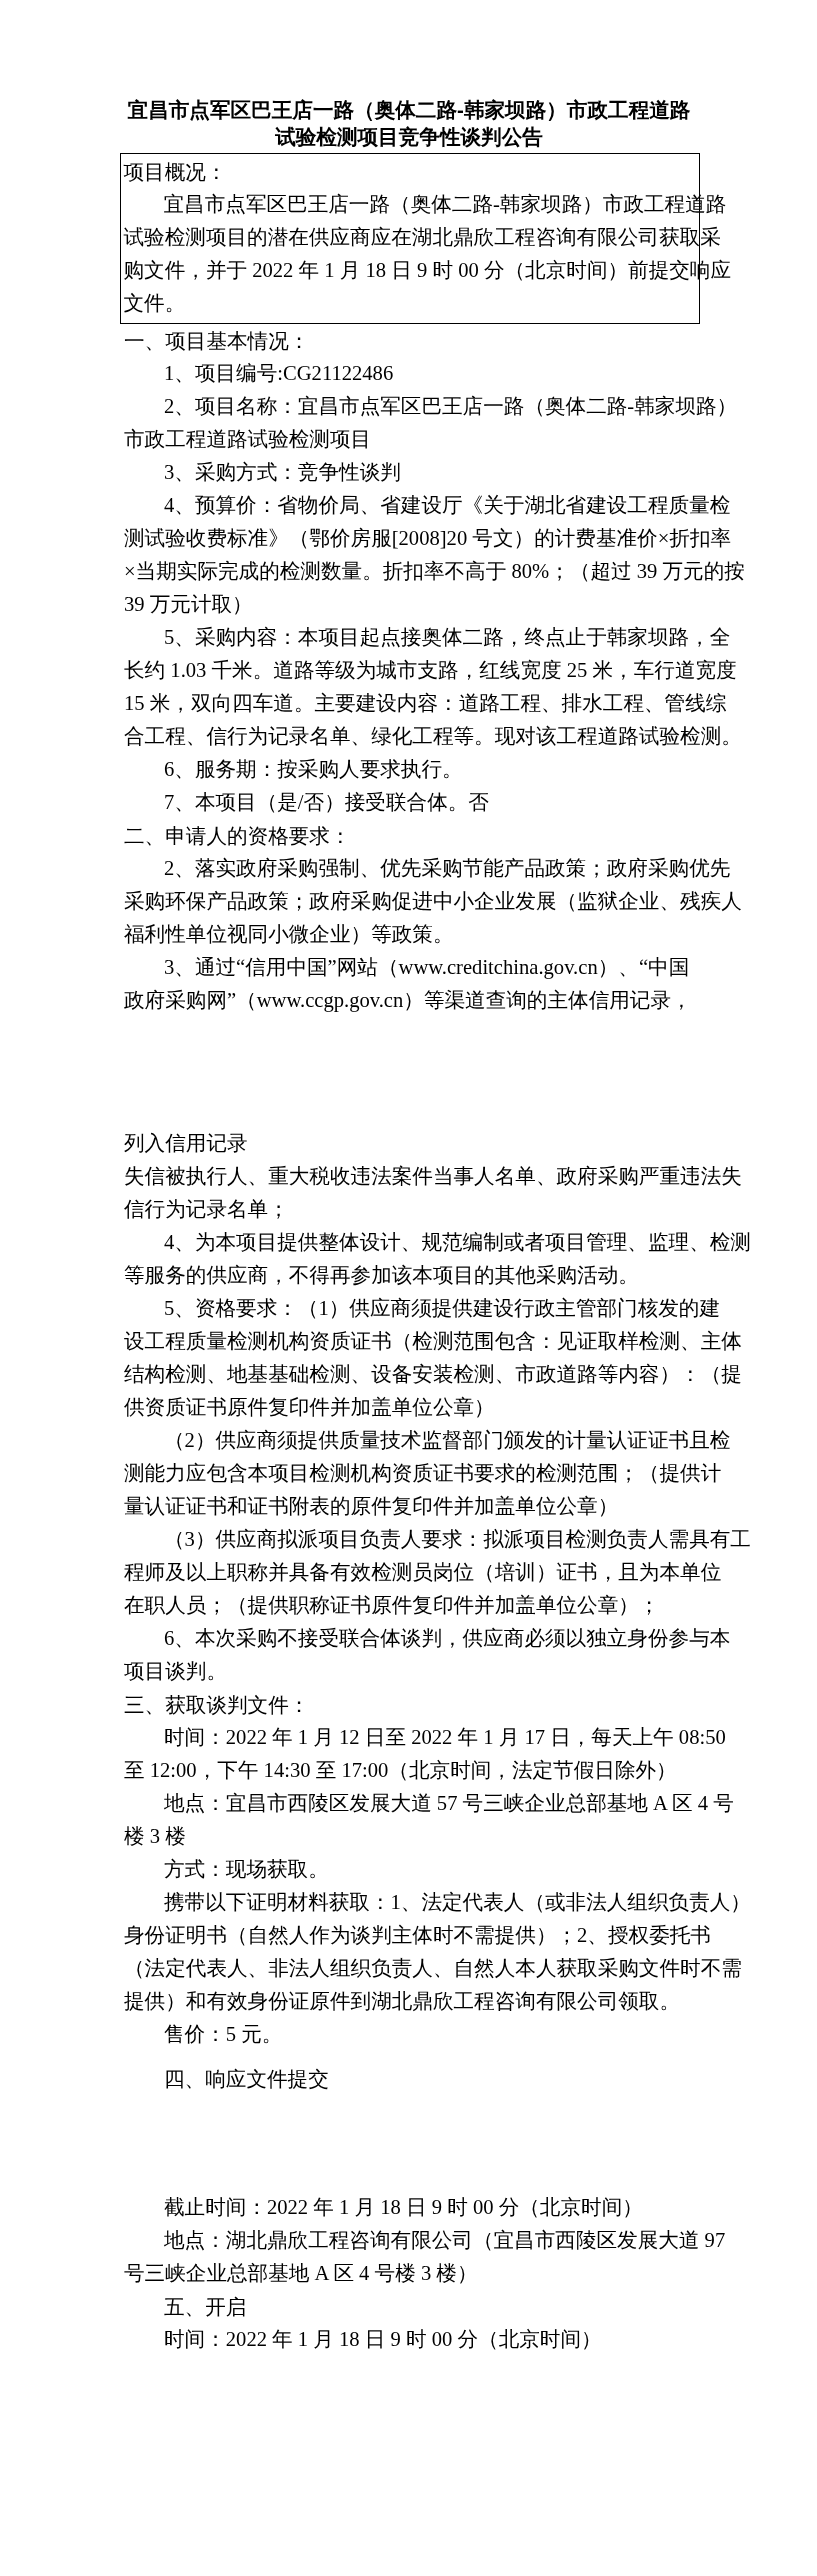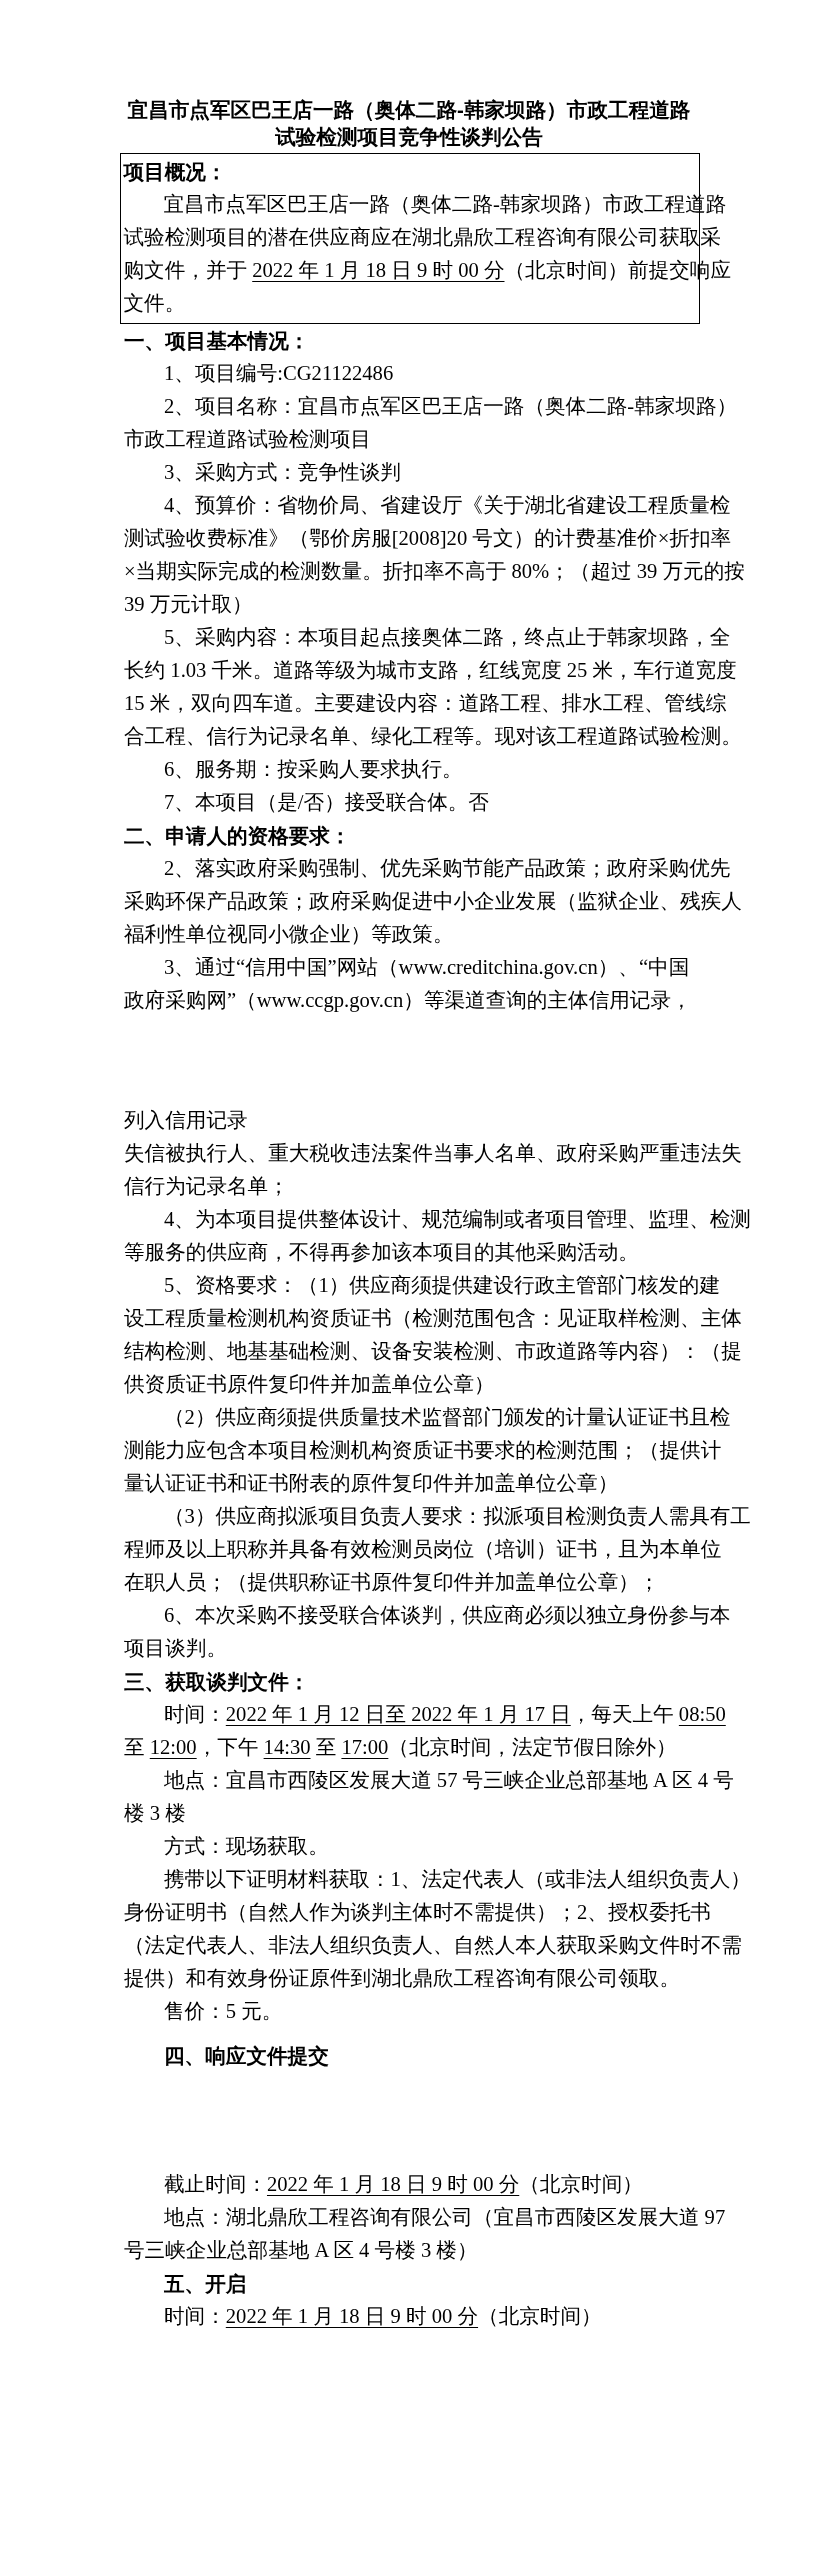--- a/index.html
+++ b/index.html
@@ -19,23 +19,23 @@
     font-size:20.6px;line-height:33px;
   }
   .box{
     box-sizing:border-box;width:580px;margin-left:-3.6px;margin-top:3.1px;
     border:1.5px solid #000;padding:1px 0 3.1px 2.1px;
   }
   .line{white-space:nowrap;}
   .line.ind{padding-left:40px;}
   .line.b{
     font-family:"Liberation Sans","DejaVu Sans",sans-serif;
-    font-weight:bold;
+    font-weight:normal;
   }
-  .u{text-decoration:underline;text-underline-offset:4.1px;text-decoration-thickness:1px;}
+  .u{text-underline-offset:4.1px;text-decoration-thickness:1px;}
 </style>
 </head>
 <body>
 
 <div class="page">
 
   <div class="title">
     <div class="tl">宜昌市点军区巴王店一路（奥体二路-韩家坝路）市政工程道路</div>
     <div class="tl">试验检测项目竞争性谈判公告</div>
   </div>
@@ -67,21 +67,21 @@
         <div class="line"><span>15 米，双向四车道。主要建设内容：道路工程、排水工程、管线综</span></div>
         <div class="line"><span>合工程、信行为记录名单、绿化工程等。现对该工程道路试验检测。</span></div>
         <div class="line ind"><span>6、服务期：按采购人要求执行。</span></div>
         <div class="line ind"><span>7、本项目（是/否）接受联合体。否</span></div>
         <div class="line b"><span>二、申请人的资格要求：</span></div>
         <div class="line ind"><span>2、落实政府采购强制、优先采购节能产品政策；政府采购优先</span></div>
         <div class="line"><span>采购环保产品政策；政府采购促进中小企业发展（监狱企业、残疾人</span></div>
         <div class="line"><span>福利性单位视同小微企业）等政策。</span></div>
         <div class="line ind"><span>3、通过“信用中国”网站（www.creditchina.gov.cn）、“中国</span></div>
         <div class="line"><span>政府采购网”（www.ccgp.gov.cn）等渠道查询的主体信用记录，</span></div>
-        <div class="line" style="margin-top: 87px;"><span>列入信用记录</span></div>
+        <div class="line" style="margin-top: 110px;"><span>列入信用记录</span></div>
         <div class="line"><span>失信被执行人、重大税收违法案件当事人名单、政府采购严重违法失</span></div>
         <div class="line"><span>信行为记录名单；</span></div>
         <div class="line ind"><span>4、为本项目提供整体设计、规范编制或者项目管理、监理、检测</span></div>
         <div class="line"><span>等服务的供应商，不得再参加该本项目的其他采购活动。</span></div>
         <div class="line ind"><span>5、资格要求：（1）供应商须提供建设行政主管部门核发的建</span></div>
         <div class="line"><span>设工程质量检测机构资质证书（检测范围包含：见证取样检测、主体</span></div>
         <div class="line"><span>结构检测、地基基础检测、设备安装检测、市政道路等内容）：（提</span></div>
         <div class="line"><span>供资质证书原件复印件并加盖单位公章）</span></div>
         <div class="line ind"><span>（2）供应商须提供质量技术监督部门颁发的计量认证证书且检</span></div>
         <div class="line"><span>测能力应包含本项目检测机构资质证书要求的检测范围；（提供计</span></div>

